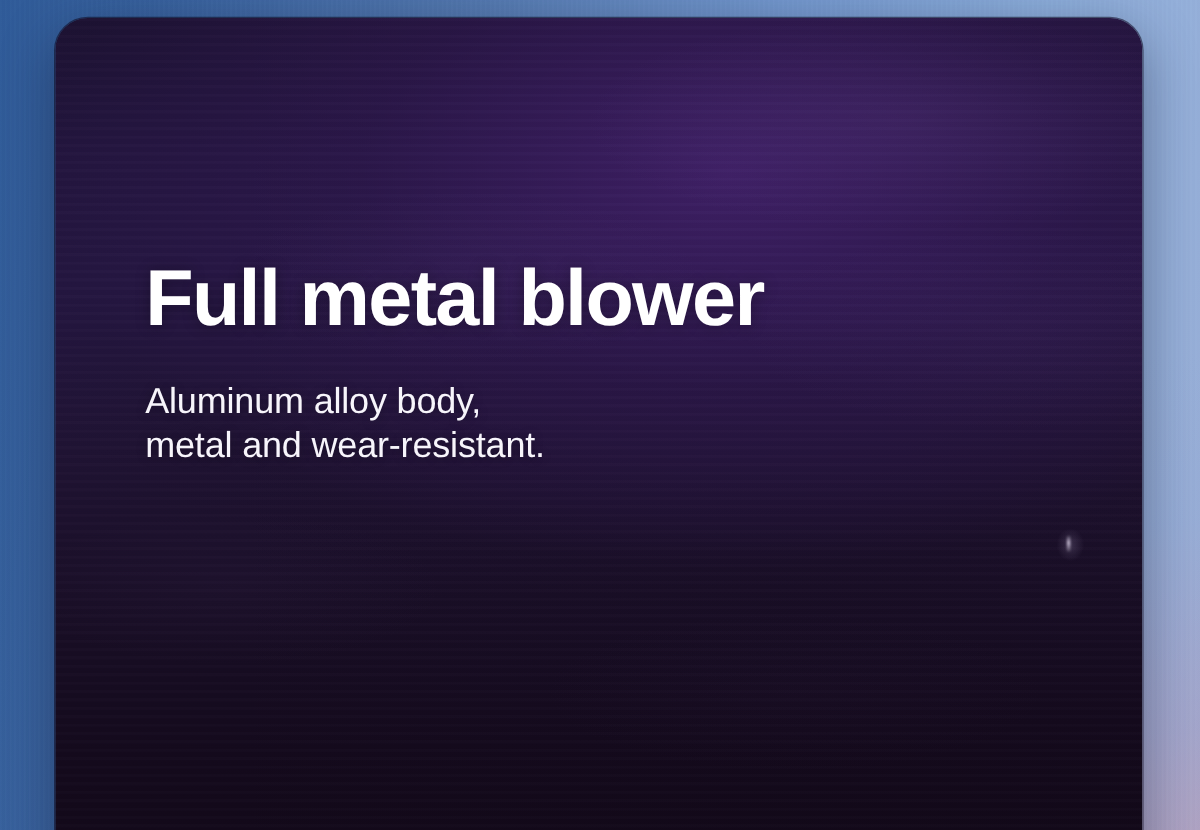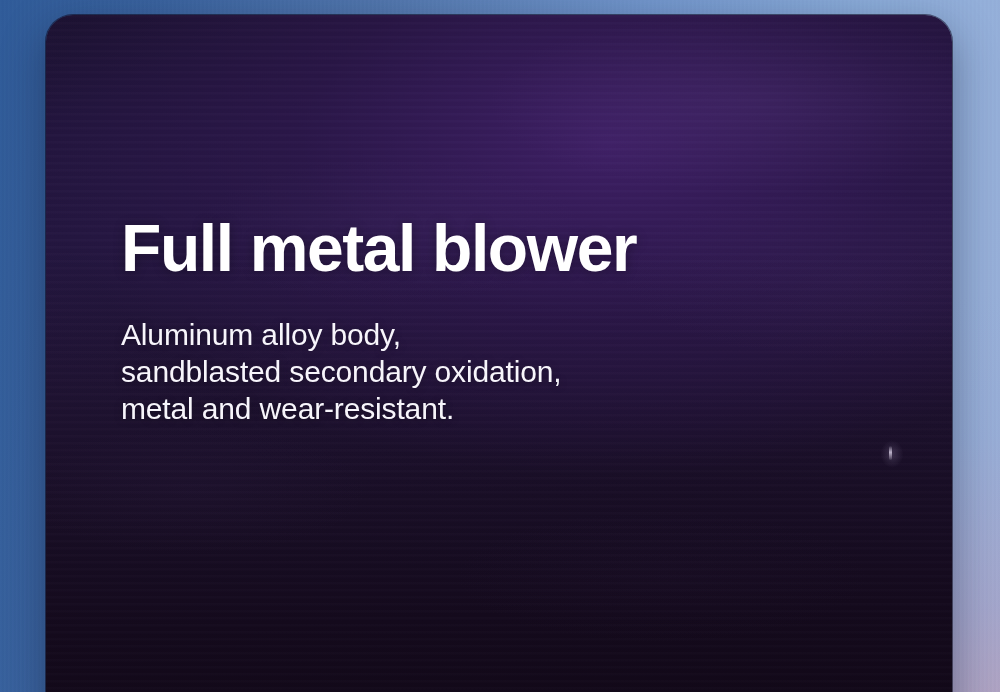--- a/index.html
+++ b/index.html
@@ -181,18 +181,17 @@
 
   <div class="glint-halo"></div>
   <div class="glint"></div>
 
   <div class="copy">
 
     <h1 class="headline">Full metal blower</h1>
 
     <p class="subcopy">
       <span class="subcopy-line">Aluminum alloy body,</span>
-      <span class="subcopy-line">sandblasted secondary oxidation,</span>
       <span class="subcopy-line">metal and wear-resistant.</span>
     </p>
 
   </div>
 </div>
 
 </body></html>

